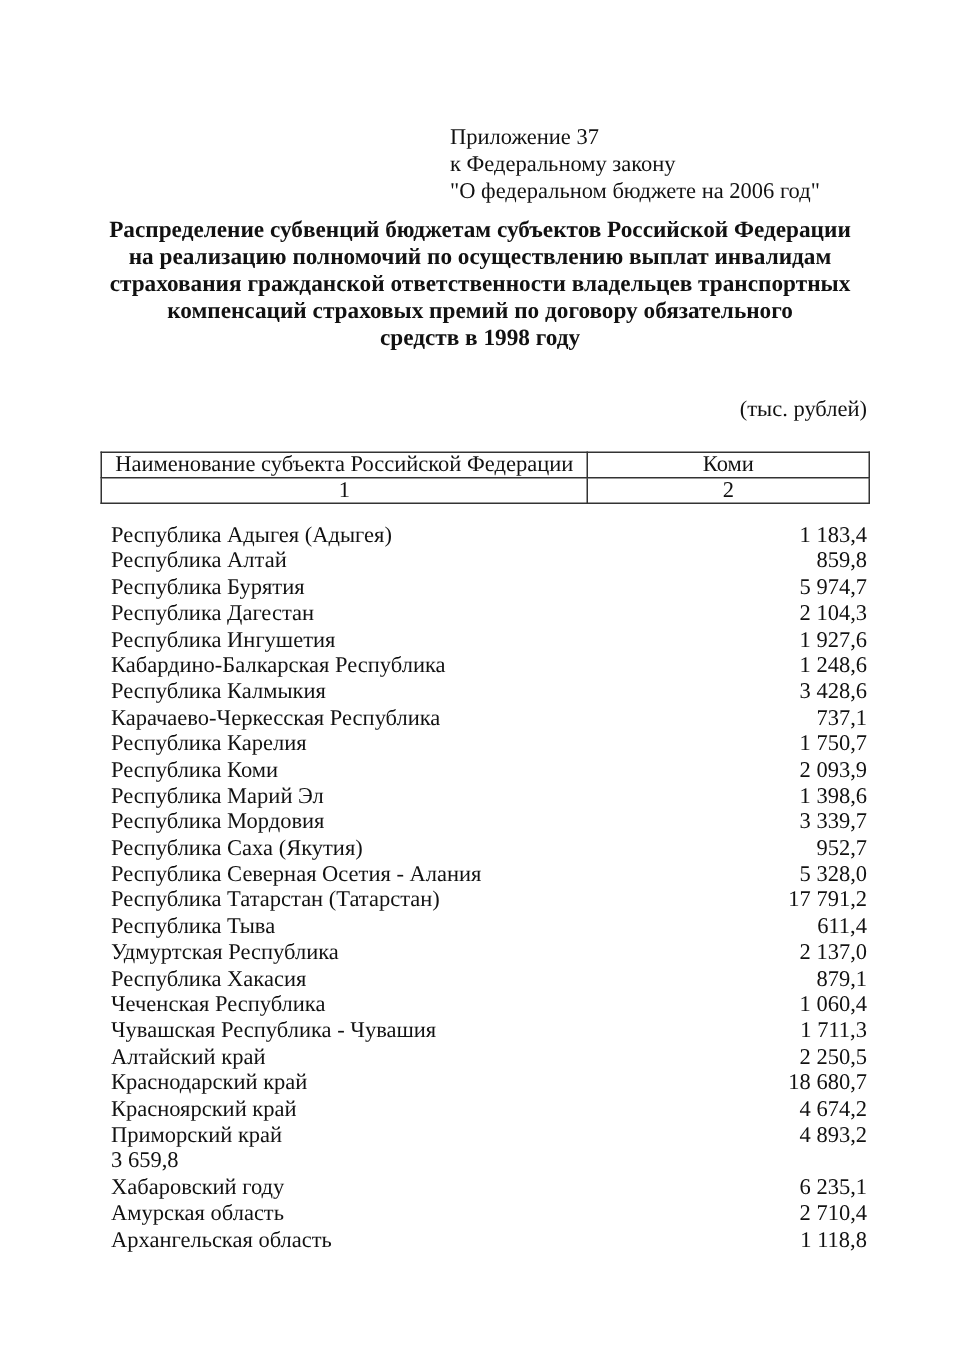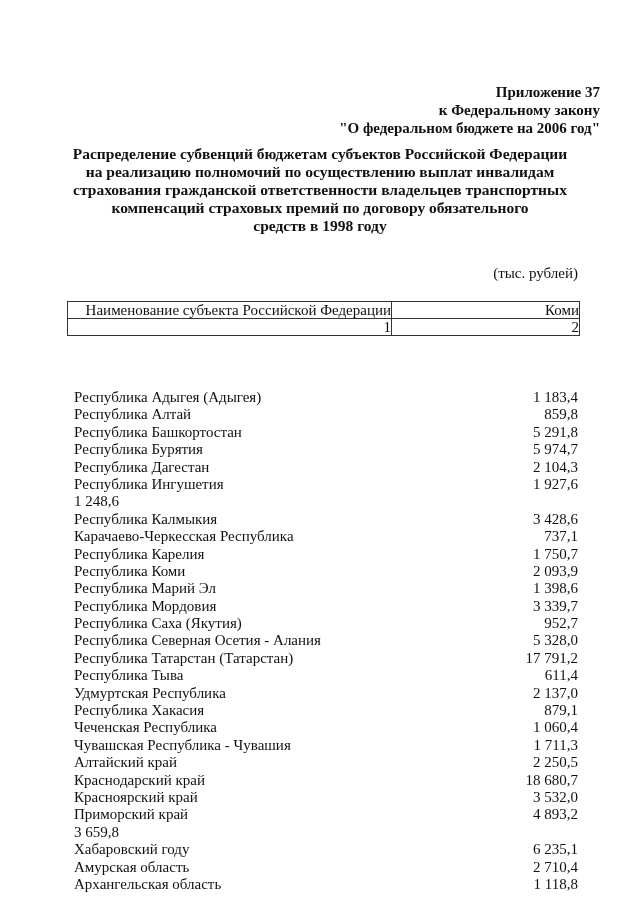--- a/index.html
+++ b/index.html
@@ -3,41 +3,40 @@
 <meta charset="utf-8">
 <style>
   html, body { margin: 0; padding: 0; background: #ffffff; }
   body {
     width: 640px; height: 900px; position: relative; overflow: hidden;
     font-family: "Liberation Serif", "DejaVu Serif", serif;
     color: #111111;
   }
   .appendix {
     position: absolute; left: 300px; top: 83px; width: 300px;
-    text-align: right; font-size: 15px; line-height: 18px; font-weight: bold;
+    text-align: left; font-size: 15px; line-height: 18px;
   }
   .title {
     position: absolute; left: 60px; top: 145px; width: 520px;
     text-align: center; font-weight: bold; font-size: 15.5px; line-height: 18px;
   }
   .units {
     position: absolute; right: 62px; top: 265px; font-size: 15px; margin-left: 39px;
   }
   table.hdr {
     position: absolute; left: 67px; top: 301px; width: 513px;
     border-collapse: collapse; font-size: 15px;
   }
   table.hdr td {
-    border: 1px solid #333; text-align: right; padding: 0; height: 16px; line-height: 16px;
+    border: 1px solid #333; text-align: center; padding: 0; height: 16px; line-height: 16px;
   }
   table.hdr td.c1 { width: 323px; }
   .rows {
     position: absolute; left: 74px; top: 349px; width: 504px;
     font-size: 15px;
-    margin-top: 40px;
   }
   .row { display: flex; justify-content: space-between; height: 17.4px; line-height: 17.4px; }
   .row .val { text-align: right; }
 </style>
 </head>
 <body>
 
 <div class="appendix">
   <div>Приложение 37</div>
   <div>к Федеральному закону</div>
@@ -70,36 +69,33 @@
 <div class="rows" id="rows">
     <div class="row">
       <span>Республика Адыгея (Адыгея)</span>
       <span class="val">1 183,4</span>
     </div>
     <div class="row">
       <span>Республика Алтай</span>
       <span class="val">859,8</span>
     </div>
     <div class="row">
-      <span>Республика Башкортостан</span>
-      <span class="val">5 291,8</span>
-    </div>
-    <div class="row">
       <span>Республика Бурятия</span>
       <span class="val">5 974,7</span>
     </div>
     <div class="row">
       <span>Республика Дагестан</span>
       <span class="val">2 104,3</span>
     </div>
     <div class="row">
       <span>Республика Ингушетия</span>
       <span class="val">1 927,6</span>
     </div>
     <div class="row">
+      <span>Кабардино-Балкарская Республика</span>
       <span class="val">1 248,6</span>
     </div>
     <div class="row">
       <span>Республика Калмыкия</span>
       <span class="val">3 428,6</span>
     </div>
     <div class="row">
       <span>Карачаево-Черкесская Республика</span>
       <span class="val">737,1</span>
     </div>
@@ -154,21 +150,21 @@
     <div class="row">
       <span>Алтайский край</span>
       <span class="val">2 250,5</span>
     </div>
     <div class="row">
       <span>Краснодарский край</span>
       <span class="val">18 680,7</span>
     </div>
     <div class="row">
       <span>Красноярский край</span>
-      <span class="val">3 532,0</span>
+      <span class="val">4 674,2</span>
     </div>
     <div class="row">
       <span>Приморский край</span>
       <span class="val">4 893,2</span>
     </div>
     <div class="row">
       <span class="val">3 659,8</span>
     </div>
     <div class="row">
       <span>Хабаровский году</span>

